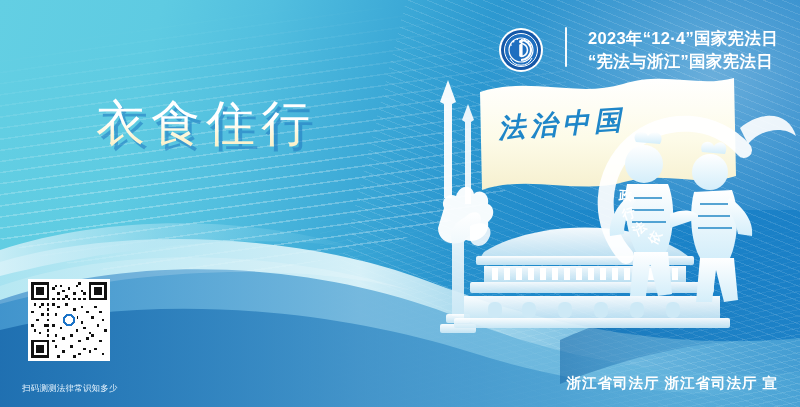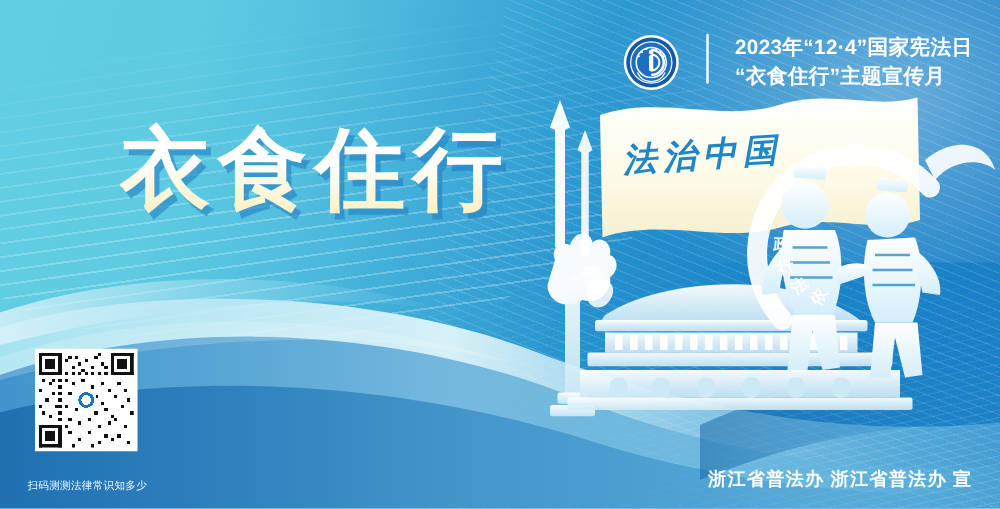--- a/index.html
+++ b/index.html
@@ -69,22 +69,22 @@
     letter-spacing:.3px;
     text-align:left;
     white-space:nowrap;
   }
 
   
   .title-block{
     position:absolute;left:96px;top:96px;
   }
   .title-line{
-    font-size:72px;
-    font-weight:bold;
+    font-size:49px;
+    font-weight:normal;
     line-height:1.13;
     letter-spacing:6px;
     background:linear-gradient(to bottom,#ffffff 0%,#ffffff 42%,#fdf6d8 72%,#f9eec2 100%);
     -webkit-background-clip:text;background-clip:text;
     color:transparent;
     -webkit-text-fill-color:transparent;
     filter:drop-shadow(4px 5px 0 rgba(37,128,196,.62));
     white-space:nowrap;
   }
 
@@ -202,21 +202,21 @@
           <circle cx="26.8" cy="12.2" r=".85"></circle>
           <circle cx="30.4" cy="14.6" r=".85"></circle>
           <circle cx="33" cy="18" r=".85"></circle>
         </g>
         <path d="M12 31 a12 12 0 0 0 22 0" fill="none" stroke="#ffffff" stroke-width="1"></path>
       </svg>
     </div>
     <div class="divider"></div>
     <div class="header-text">
       <div>2023年“12·4”国家宪法日</div>
-      <div>“衣食住行”主题宣传月</div>
+      <div>“宪法与浙江”国家宪法日</div>
     </div>
   </div>
 
   <div class="title-block">
     <div class="title-line">衣食住行</div>
   </div>
 
   <div class="illus">
     <svg width="382" height="300" viewBox="0 0 382 300">
       <defs>
@@ -432,15 +432,15 @@
         </g>
 
         <circle cx="14.5" cy="14.5" r="3.2" fill="#ffffff"></circle>
         <circle cx="14.5" cy="14.5" r="2.4" fill="#1a73c8"></circle>
         <circle cx="14.5" cy="14.5" r="1.5" fill="#ffffff"></circle>
       </svg>
     </div>
     <div class="qr-caption">扫码测测法律常识知多少</div>
   </div>
 
-  <div class="credits">浙江省普法办  浙江省普法办  宣</div>
+  <div class="credits">浙江省司法厅  浙江省司法厅  宣</div>
 
 </div>
 
 </body></html>

